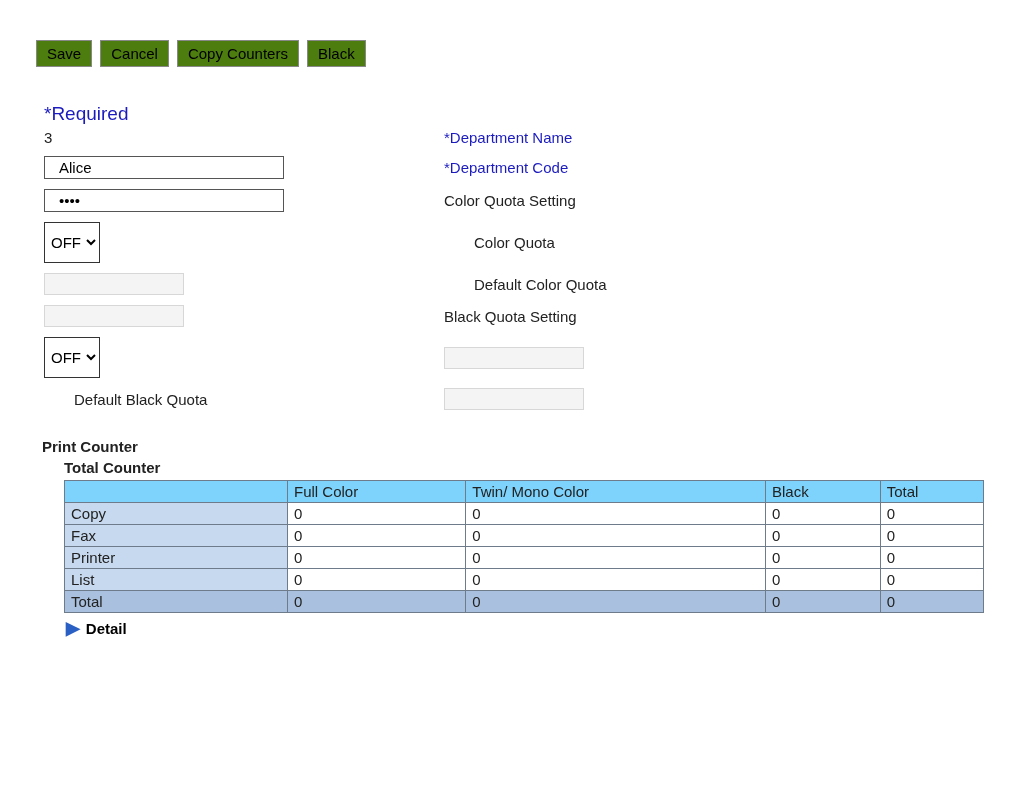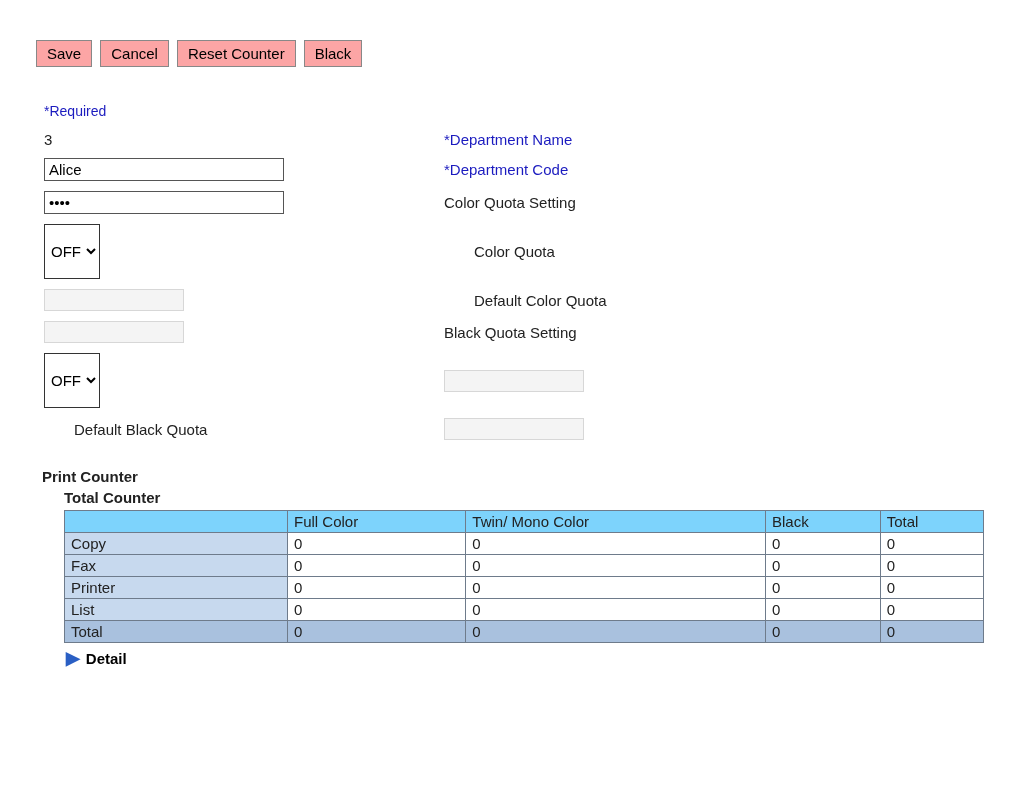--- a/index.html
+++ b/index.html
@@ -1,34 +1,34 @@
 <!DOCTYPE html>
 <html><head>
 <meta charset="utf-8">
 <style>
   html,body { margin:0; padding:0; font-family: Arial, Helvetica, sans-serif; font-size:16px; color:#222; background:#fff; }
   .page { width:1024px; min-height:802px; box-sizing:border-box; padding:24px 36px 40px 36px; }
   .title { color:#2a5d8c; font-size:28px; font-weight:bold; margin:6px 0 24px 0; }
   .toolbar { margin: 16px 0 36px 0; display:flex; gap:8px; }
   .toolbar button {
-    background:#fca5a5; border:1px solid #888; padding:4px 10px; font-size:15px;
+    background:#4d7c0f; border:1px solid #888; padding:4px 10px; font-size:15px;
     cursor:pointer; font-family:inherit;text-align:right;
   }
 
-  .required-note { color:#1b1bbf; font-size:14px; margin-left:8px; margin-bottom:12px; }
+  .required-note { color:#1b1bbf; font-size:19px; margin-left:8px; margin-bottom:4px; }
 
   .form-grid { display:grid; grid-template-columns: 400px 260px; row-gap:10px; align-items:center; margin-left:8px; font-size:15px; }
   .form-grid .label { color:#222; }
   .form-grid .label.req { color:#1b1bbf; }
   .form-grid .label.sub { padding-left:30px; }
   .form-grid input[type=text], .form-grid input[type=password]{
-    width:240px; box-sizing:border-box; border:1px solid #555; padding:2px 4px; font-size:15px; font-family:inherit;
+    width:240px; box-sizing:border-box; border:1px solid #555; padding:2px 14px; font-size:15px; font-family:inherit;
   }
   .form-grid select{
-    border:1px solid #333; background:#fff; font-size:15px; padding:17px 2px;
+    border:1px solid #333; background:#fff; font-size:15px; padding:10px 2px;
   }
   .form-grid input[disabled]{
     background:#f4f4f4; border:1px solid #d7d7d7; width:140px; height:22px;
   }
   .value-static{ font-size:15px; }
 
   .section-head{ font-weight:bold; margin:28px 0 4px 6px; font-size:15px; }
   .subsection-head{ font-weight:bold; margin:0 0 4px 28px; font-size:15px; }
 
   table.counter { border-collapse:collapse; width:920px; margin-left:28px; }
@@ -44,21 +44,21 @@
   .detail-row .tri{ color:#2a5fc4; font-size:18px; line-height:1; }
 </style>
 </head>
 <body>
 <div class="page">
 
 
 <div class="toolbar">
   <button>Save</button>
   <button>Cancel</button>
-  <button>Reset Counter</button>
+  <button>Copy Counters</button>
   <button>Black</button>
 </div>
 
 <div class="required-note">*Required</div>
 
 <div class="form-grid">
   <div class="value-static">3</div>
 
   <div class="label req">*Department Name</div>
   <div><input type="text" value="Alice" style=""></div>

